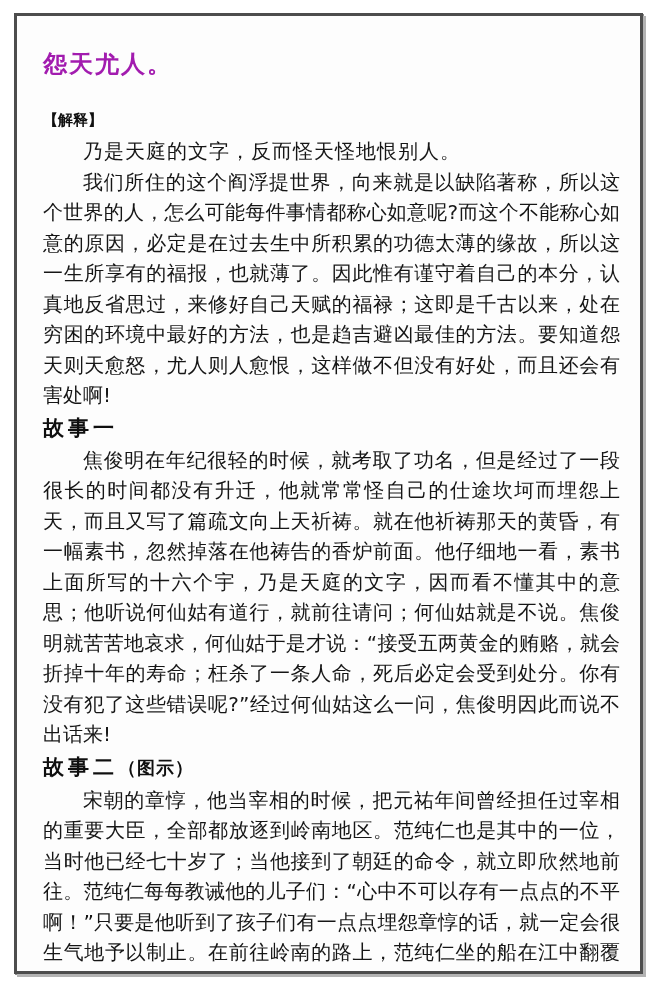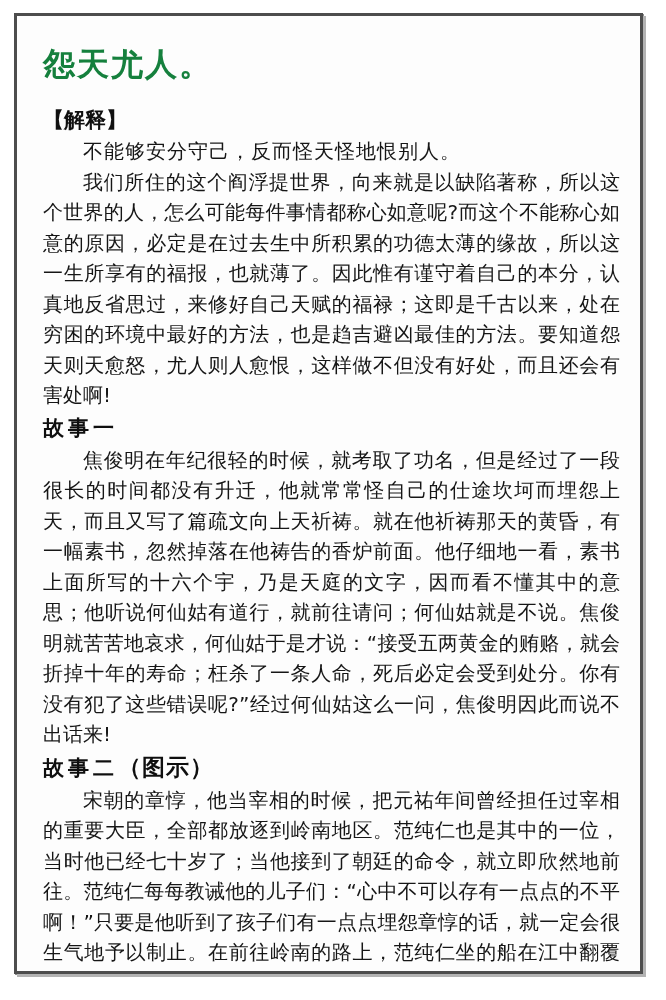--- a/index.html
+++ b/index.html
@@ -24,29 +24,29 @@
     background: #fdfdfd;
     border: 3px solid #4d4d4d;
     box-shadow: 3px 3px 0 #b3b3b3, 1px 1px 0 #8b8b8b;
     overflow: hidden;
   }
   .content {
     padding: 22px 20px 0 26px;
     color: #141414;
   }
   .doc-title {
-    font-size: 32px;
+    font-size: 24px;
     font-weight: bold;
     letter-spacing: 2px;
-    color: #15803d;
+    color: #a21caf;
     margin: 6px 0 20px 0;
     line-height: 40px;
   }
   .bracket-heading {
-    font-size: 21px;
+    font-size: 15px;
     font-weight: bold;
     line-height: 32px;
     color: #101010;
   }
   .para {
     font-size: 20px;
     line-height: 30.5px;
     text-indent: 2em;
     text-align: justify;
     margin: 0;
@@ -60,36 +60,36 @@
     font-size: 21px;
     font-weight: bold;
     line-height: 34px;
     color: #0f0f0f;
   }
   .story-heading .story-label {
     letter-spacing: 4px;
     margin-top: 47px;
   }
   .story-heading .story-note {
-    font-size: 23px;
+    font-size: 18px;
     letter-spacing: 1px;
     font-weight: bold;
   }
 </style>
 </head>
 <body>
 
 <div class="page-frame">
   <div class="content">
 
     <h1 class="doc-title">怨天尤人。</h1>
 
     <div class="bracket-heading">【解释】</div>
 
-    <p class="para kai">不能够安分守己，反而怪天怪地恨别人。</p>
+    <p class="para kai">乃是天庭的文字，反而怪天怪地恨别人。</p>
 
 
     <p class="para">我们所住的这个阎浮提世界，向来就是以缺陷著称，所以这个世界的人，怎么可能每件事情都称心如意呢?而这个不能称心如意的原因，必定是在过去生中所积累的功德太薄的缘故，所以这一生所享有的福报，也就薄了。因此惟有谨守着自己的本分，认真地反省思过，来修好自己天赋的福禄；这即是千古以来，处在穷困的环境中最好的方法，也是趋吉避凶最佳的方法。要知道怨天则天愈怒，尤人则人愈恨，这样做不但没有好处，而且还会有害处啊!</p>
 
     <div class="story-heading">
       <span class="story-label">故事一</span>
     </div>
 
     <p class="para">焦俊明在年纪很轻的时候，就考取了功名，但是经过了一段很长的时间都没有升迁，他就常常怪自己的仕途坎坷而埋怨上天，而且又写了篇疏文向上天祈祷。就在他祈祷那天的黄昏，有一幅素书，忽然掉落在他祷告的香炉前面。他仔细地一看，素书上面所写的十六个宇，乃是天庭的文字，因而看不懂其中的意思；他听说何仙姑有道行，就前往请问；何仙姑就是不说。焦俊明就苦苦地哀求，何仙姑于是才说：“接受五两黄金的贿赂，就会折掉十年的寿命；枉杀了一条人命，死后必定会受到处分。你有没有犯了这些错误呢?”经过何仙姑这么一问，焦俊明因此而说不出话来!</p>
 

